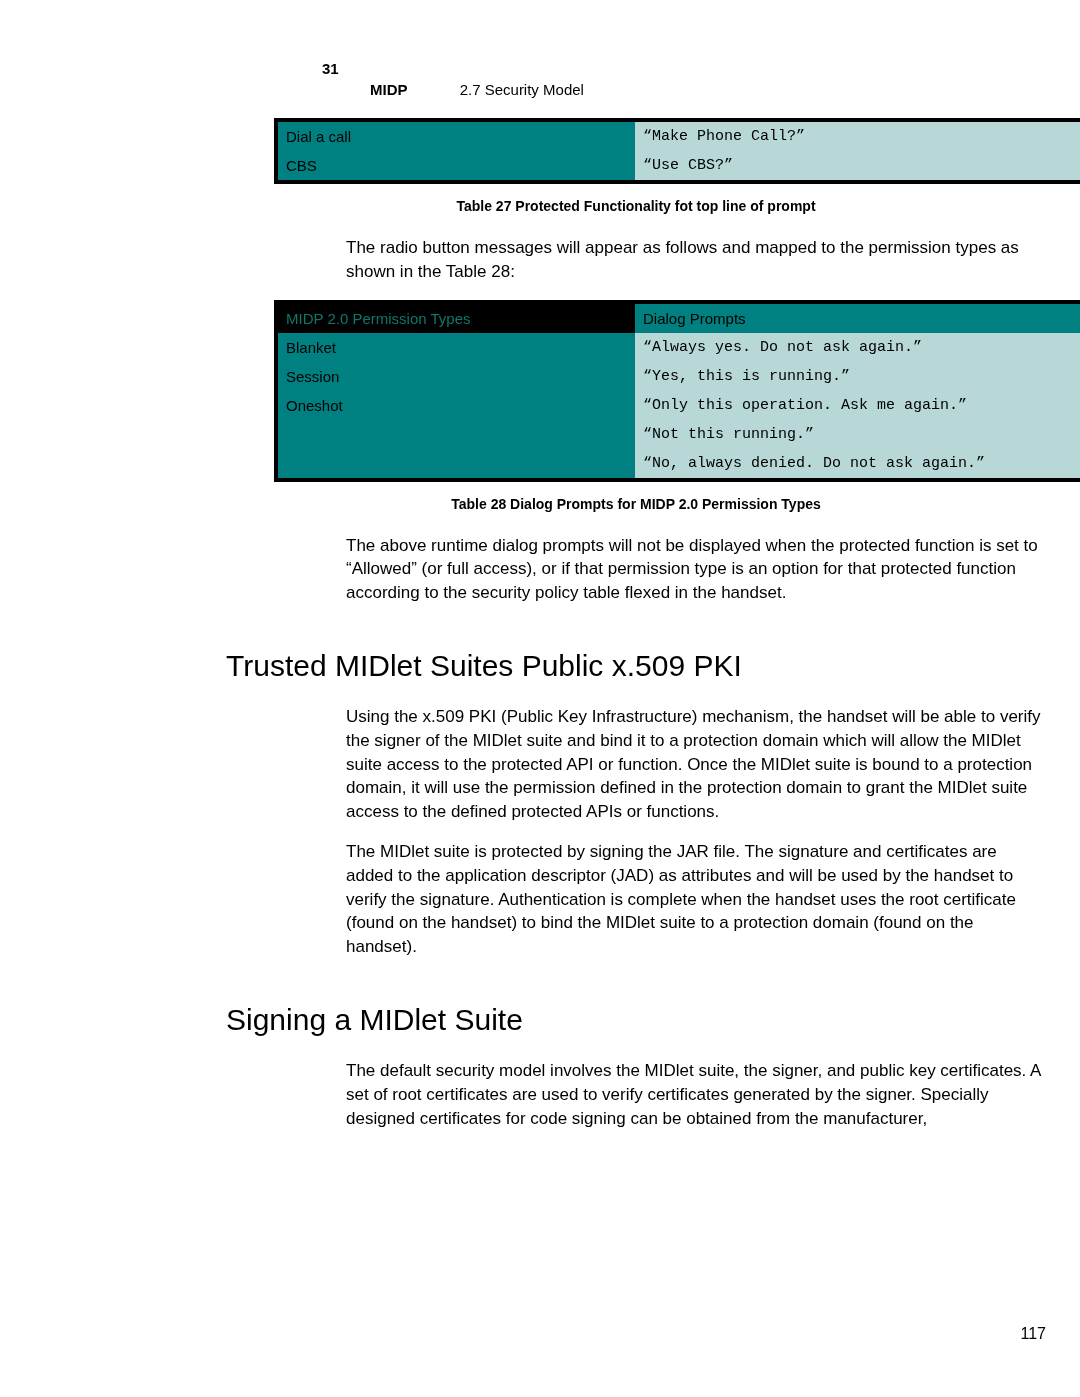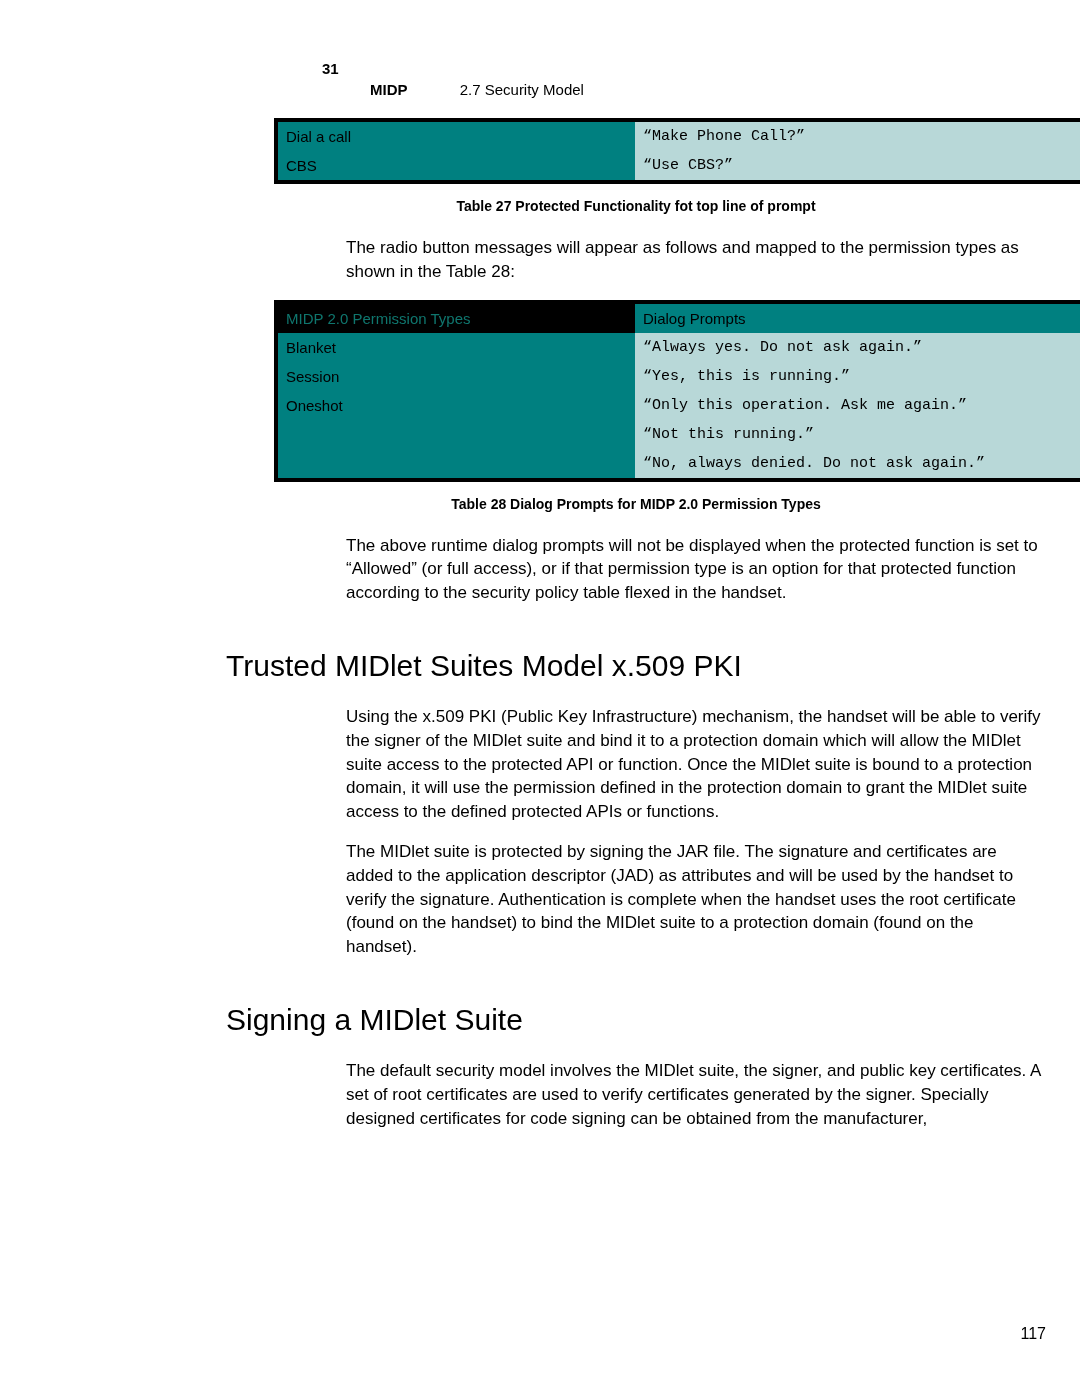--- a/index.html
+++ b/index.html
@@ -125,21 +125,21 @@
       <td class="cell-teal"></td>
       <td class="cell-lightteal">“No, always denied. Do not ask again.”</td>
     </tr>
   </tbody>
     </table>
 
   <div class="caption">Table 28 Dialog Prompts for MIDP 2.0 Permission Types</div>
 
   <div class="body-text">The above runtime dialog prompts will not be displayed when the protected function is set to “Allowed” (or full access), or if that permission type is an option for that protected function according to the security policy table flexed in the handset.</div>
 
-  <div class="section-heading">Trusted MIDlet Suites Model x.509 PKI</div>
+  <div class="section-heading">Trusted MIDlet Suites Public x.509 PKI</div>
 
   <div class="body-text">Using the x.509 PKI (Public Key Infrastructure) mechanism, the handset will be able to verify the signer of the MIDlet suite and bind it to a protection domain which will allow the MIDlet suite access to the protected API or function. Once the MIDlet suite is bound to a protection domain, it will use the permission defined in the protection domain to grant the MIDlet suite access to the defined protected APIs or functions.</div>
   <div class="body-text">The MIDlet suite is protected by signing the JAR file. The signature and certificates are added to the application descriptor (JAD) as attributes and will be used by the handset to verify the signature. Authentication is complete when the handset uses the root certificate (found on the handset) to bind the MIDlet suite to a protection domain (found on the handset).</div>
 
   <div class="section-heading">Signing a MIDlet Suite</div>
 
   <div class="body-text">The default security model involves the MIDlet suite, the signer, and public key certificates. A set of root certificates are used to verify certificates generated by the signer. Specially designed certificates for code signing can be obtained from the manufacturer,</div>
 
   <div class="page-number">117</div>
 </div>

